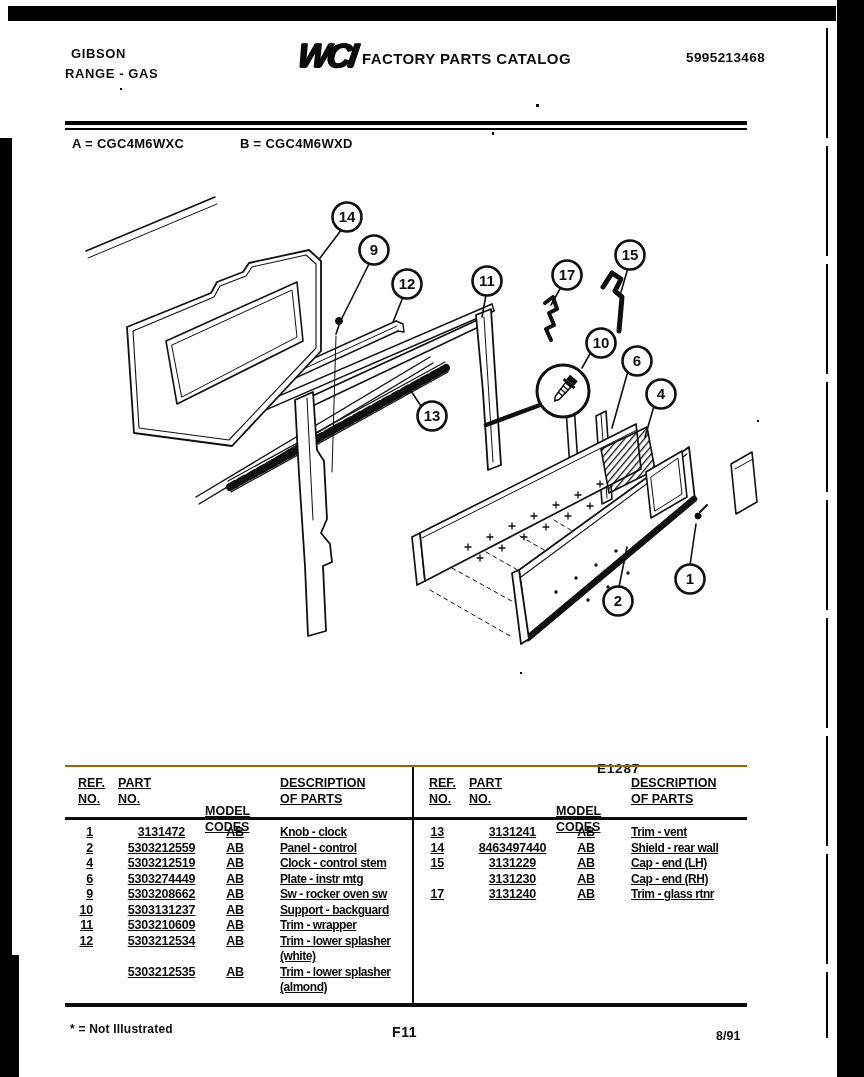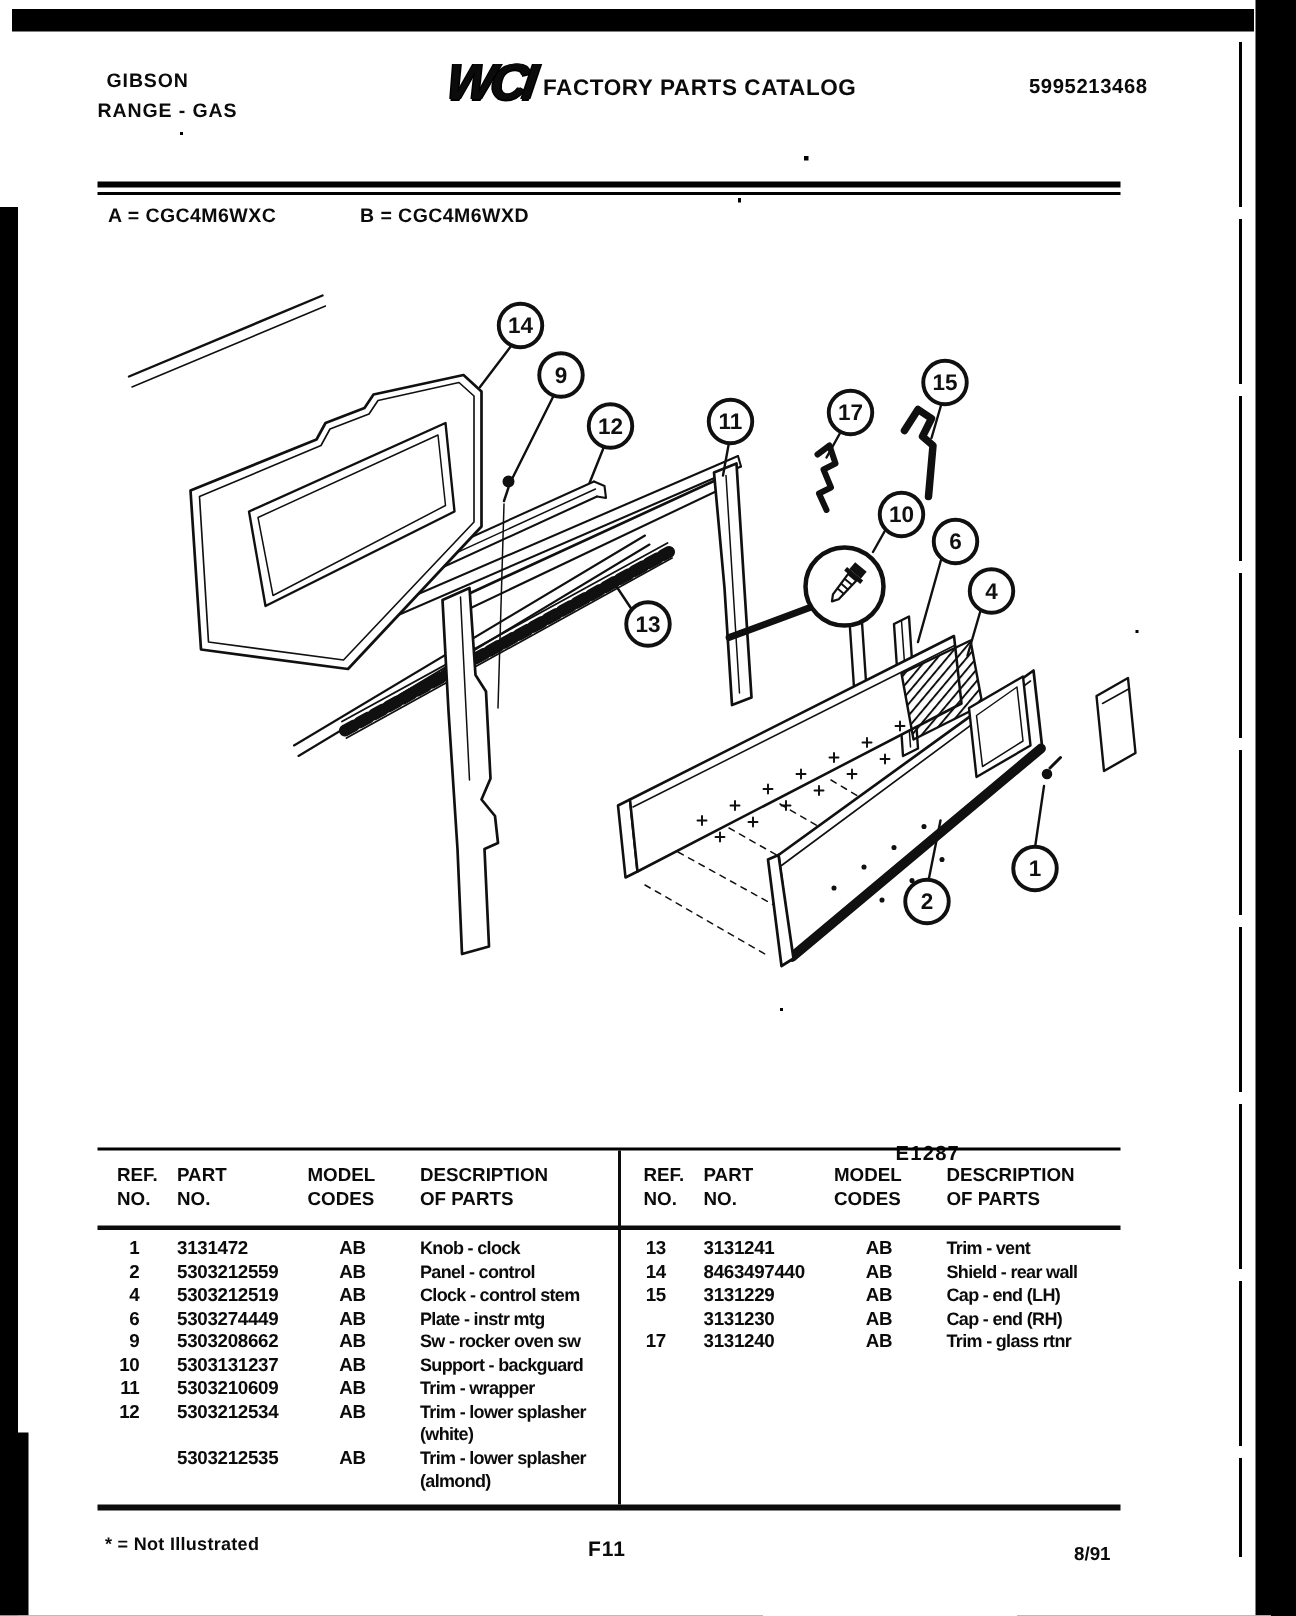--- a/index.html
+++ b/index.html
@@ -26,38 +26,38 @@
   .pubnum{left:686px;top:50px;font-size:13.5px;letter-spacing:.4px;}
   .rule1{left:65px;top:121px;width:682px;height:4px;background:#000;}
   .rule2{left:65px;top:128px;width:682px;height:2px;background:#000;}
   .model-a{left:72px;top:136px;font-size:13px;letter-spacing:.3px;}
   .model-b{left:240px;top:136px;font-size:13px;letter-spacing:.3px;}
   .figcode{left:597px;top:724px;font-size:13.5px;letter-spacing:.8px;margin-top:37px;}
   
   .diagram{left:0;top:185px;}
   .diagram path,.diagram line,.diagram polyline,.diagram polygon,.diagram circle,.diagram rect{vector-effect:none;}
   
-  .table-wrap{left:65px;top:765px;width:682px;height:236px;border-top:2px solid #000000;border-bottom:4px solid #0c0c0c;}
+  .table-wrap{left:65px;top:765px;width:682px;height:236px;border-top:2px solid #a16207;border-bottom:4px solid #0c0c0c;text-decoration:underline;}
   .table-flex{display:flex;width:100%;height:100%;position:relative;}
   .table-divider{position:absolute;left:347px;top:0;bottom:0;width:2px;background:#0c0c0c;}
   .half{width:347px;box-sizing:border-box;}
   .half.right{flex:1;padding-left:4px;width:auto;}
   .headrow{display:flex;height:42px;padding-top:8px;font-size:12.5px;line-height:16px;font-weight:700;}
   .headrule{position:absolute;left:0;top:50px;width:100%;height:3px;background:#0c0c0c;}
   .rowsbox{padding-top:8px;}
   .prow{display:flex;font-size:12.5px;line-height:15.5px;font-weight:700;letter-spacing:-.2px;}
   .pcell{box-sizing:content-box;}
   .pcell.c0{width:28px;text-align:right;flex:none;}
-  .pcell.c1{width:87px;padding-left:25px;flex:none;}
+  .pcell.c1{width:87px;padding-left:25px;flex:none;text-align:center;}
   .pcell.c2{width:60px;flex:none;text-align:center;}
   .pcell.c3{flex:1;padding-left:15px;font-size:12px;letter-spacing:-.45px;white-space:pre-line;}
   .hcell{box-sizing:content-box;}
   .hcell.c0{width:40px;padding-left:13px;flex:none;}
   .hcell.c1{width:87px;flex:none;}
-  .hcell.c2{width:60px;flex:none;}
+  .hcell.c2{width:60px;flex:none;margin-top:28px;}
   .hcell.c3{flex:1;padding-left:15px;}
   
   .foot-note{left:70px;top:1022px;font-size:12px;letter-spacing:.2px;}
   .foot-page{left:392px;top:1024px;font-size:14px;letter-spacing:.6px;}
   .foot-date{left:716px;top:1029px;font-size:12.5px;}
 </style>
 </head>
 <body>
 
 <div class="page">

